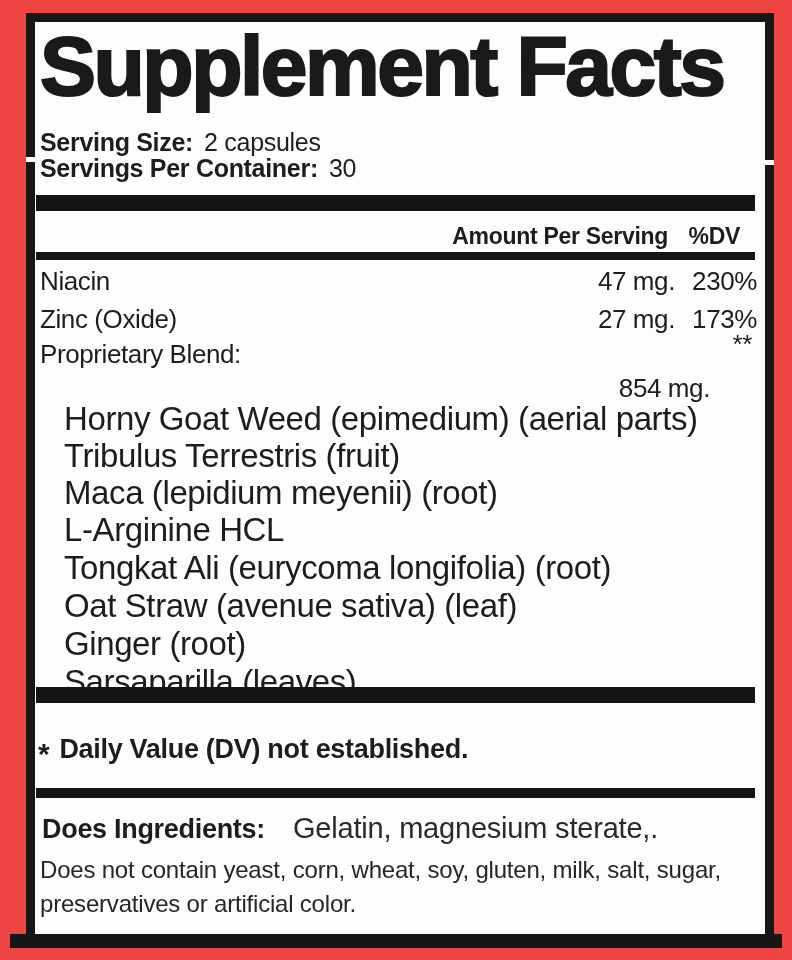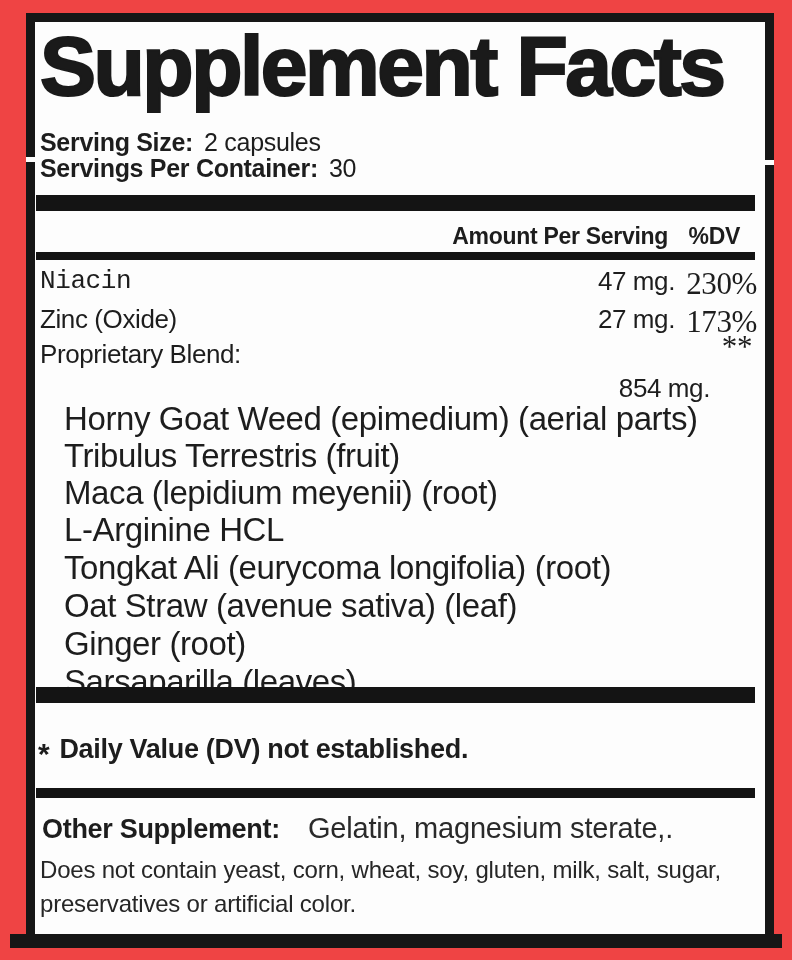--- a/index.html
+++ b/index.html
@@ -43,21 +43,21 @@
   .bar2{top:252px;height:8px;}
   .bar3{top:687px;height:16px;}
   .bar4{top:788px;height:10px;}
 
   .col-head{font-size:23px;font-weight:bold;letter-spacing:-0.3px;top:223px;white-space:nowrap;}
   .head-amount{right:124px;}
   .head-dv{right:52px;}
 
   .row-name{left:40px;font-size:26px;line-height:1.05;letter-spacing:-0.4px;white-space:nowrap;}
   .row-amt{font-size:26px;line-height:1.05;letter-spacing:-0.4px;text-align:right;white-space:nowrap;}
-  .row-dv{font-size:31px;line-height:1.05;letter-spacing:-0.4px;text-align:left;white-space:nowrap;font-family:Liberation Serif, serif;}
+  .row-dv{font-size:26px;line-height:1.05;letter-spacing:-0.4px;text-align:left;white-space:nowrap;}
 
   .blend-item{left:64px;font-size:33px;line-height:1.05;letter-spacing:-0.4px;white-space:nowrap;margin-top:20px;}
 
   .footnote{left:38px;top:735px;font-size:27px;font-weight:bold;letter-spacing:-0.3px;white-space:nowrap;display:flex;align-items:flex-start;gap:10px;}
   .footnote .mark{font-size:30px;line-height:1;position:relative;top:4px;}
   .footnote .txt{line-height:1.1;}
 
   .other-ing{left:42px;top:812px;display:flex;align-items:baseline;gap:15px;white-space:nowrap;}
   .other-ing .lbl{font-size:27px;font-weight:bold;letter-spacing:-0.3px;}
   .other-ing .val{font-size:29px;color:#2a2a2a;letter-spacing:-0.2px;margin-left:13px;}
@@ -87,21 +87,21 @@
     <span class="val">30</span>
   </div>
 
   <div class="abs bar bar1"></div>
 
   <div class="abs col-head head-amount">Amount Per Serving</div>
   <div class="abs col-head head-dv">%DV</div>
 
   <div class="abs bar bar2"></div>
 
-  <div class="abs row-name" style="top:268px;font-family:Liberation Mono, monospace;">Niacin</div>
+  <div class="abs row-name" style="top:268px;">Niacin</div>
   <div class="abs row-amt" style="top:268px;right:117px;">47 mg.</div>
   <div class="abs row-dv" style="top:268px;right:35px;">230%</div>
 
   <div class="abs row-name" style="top:306px;">Zinc (Oxide)</div>
   <div class="abs row-amt" style="top:306px;right:117px;">27 mg.</div>
   <div class="abs row-dv" style="top:306px;right:35px;">173%</div>
 
   <div class="abs row-name" style="top:341px;">Proprietary Blend:</div>
   <div class="abs row-amt" style="top:336px;right:82px;margin-top:39px;">854 mg.</div>
   <div class="abs row-dv" style="top:331px;right:40px;">**</div>
@@ -118,20 +118,20 @@
   <div class="abs bar bar3"></div>
 
   <div class="abs footnote">
     <span class="mark">*</span>
     <span class="txt">Daily Value (DV) not established.</span>
   </div>
 
   <div class="abs bar bar4"></div>
 
   <div class="abs other-ing">
-    <span class="lbl">Other Supplement:</span>
+    <span class="lbl">Does Ingredients:</span>
     <span class="val">Gelatin, magnesium sterate,.</span>
   </div>
 
   <div class="abs disclaimer disc1">Does not contain yeast, corn, wheat, soy, gluten, milk, salt, sugar,</div>
   <div class="abs disclaimer disc2">preservatives or artificial color.</div>
 
 </div>
 
 </body></html>

